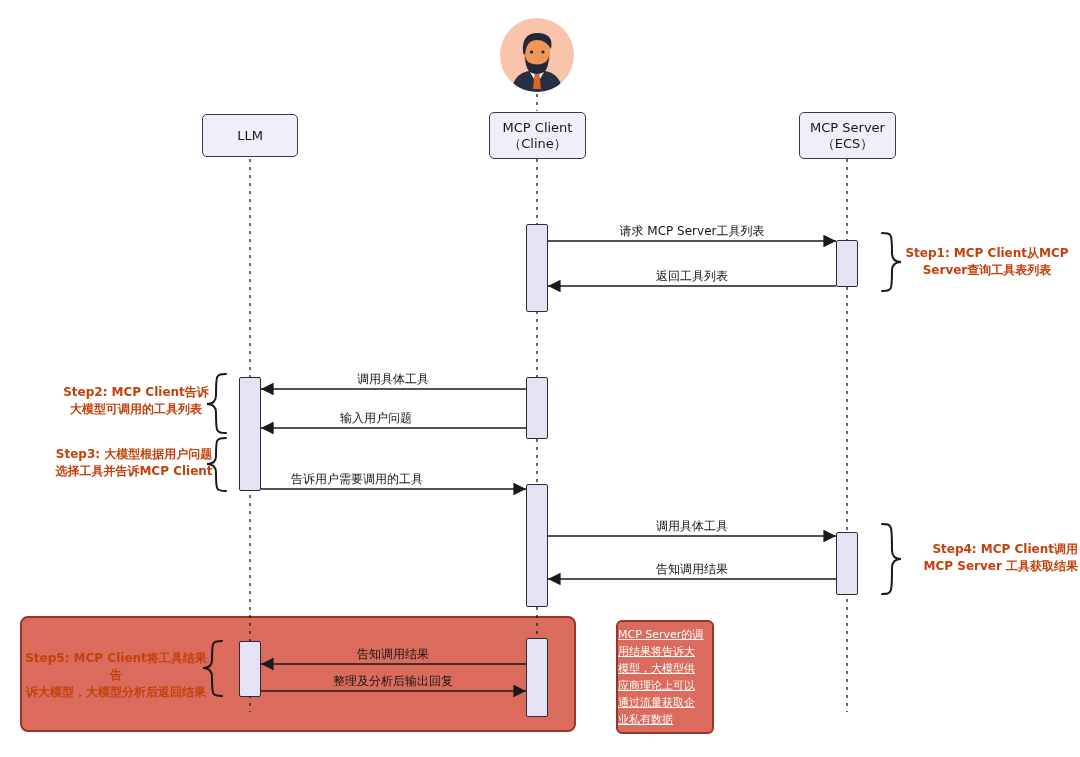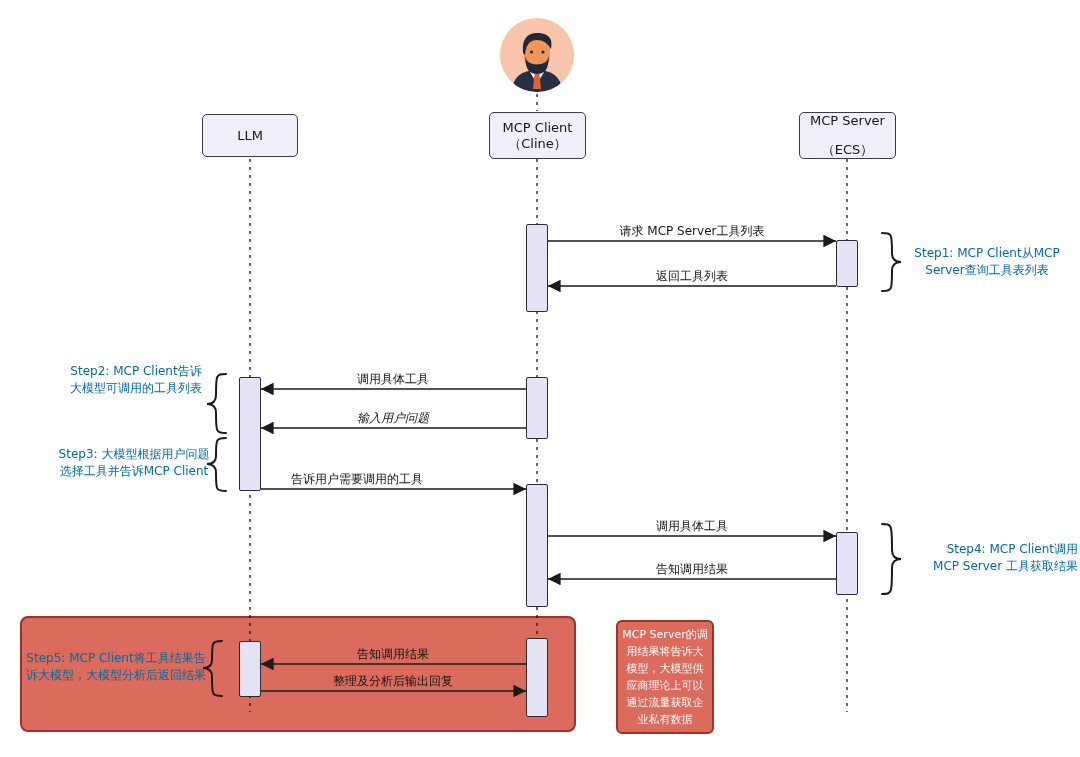--- a/index.html
+++ b/index.html
@@ -4,26 +4,26 @@
 <style>
   body{margin:0;background:#ffffff;font-family:"DejaVu Sans",sans-serif;}
   .canvas{position:relative;width:1080px;height:757px;background:#ffffff;overflow:hidden;}
   .layer{position:absolute;left:0;top:0;}
   .pbox{position:absolute;background:#EFEFFA;border:1px solid #3a3a42;border-radius:5px;
         display:flex;flex-direction:column;align-items:center;justify-content:center;
         font-size:13px;font-weight:500;color:#141419;line-height:16px;box-sizing:border-box;}
   .bar{position:absolute;width:22px;background:#E3E3F5;border:1.5px solid #2b2b33;
        border-radius:2px;box-sizing:border-box;}
   .mlabel{position:absolute;font-size:12px;color:#141414;text-align:center;}
-  .step{position:absolute;font-size:12px;font-weight:400;color:#0369a1;line-height:17px;text-align:center;}
+  .step{position:absolute;font-size:12px;font-weight:700;color:#c2410c;line-height:17px;text-align:center;}
   .red-zone{position:absolute;left:20px;top:616px;width:556px;height:116px;background:#DB6B5C;
             border:2px solid #97352C;border-radius:8px;box-sizing:border-box;}
   .note{position:absolute;left:616px;top:620px;width:98px;height:114px;background:#DB6B5C;
         border:2px solid #97352C;border-radius:6px;box-sizing:border-box;color:#ffffff;
-        font-size:11px;line-height:17px;text-align:center;padding-top:4px;}
+        font-size:11px;line-height:17px;padding-top:4px;text-decoration:underline;}
   .avatar{position:absolute;left:499px;top:17px;width:76px;height:76px;}
   .life{stroke:#1a1a1a;stroke-width:1.3;stroke-dasharray:3 5;}
   .msg{stroke:#1a1a1a;stroke-width:1.4;}
   .brace{stroke:#1a1a1a;stroke-width:2;fill:none;stroke-linecap:round;}
 </style>
 </head>
 <body>
 
 <div class="canvas">
 
@@ -81,49 +81,49 @@
     </svg>
   </div>
 
   <div class="pbox" style="left:202px;top:114px;width:96px;height:43px;">
     <span>LLM</span>
   </div>
   <div class="pbox" style="left:489px;top:112px;width:97px;height:47px;">
     <span>MCP Client</span>
     <span>（Cline）</span>
   </div>
-  <div class="pbox" style="left:799px;top:112px;width:97px;height:47px;justify-content:space-between;">
+  <div class="pbox" style="left:799px;top:112px;width:97px;height:47px;">
     <span>MCP Server</span>
     <span>（ECS）</span>
   </div>
 
   <div class="bar" style="left:526px;top:224px;height:88px;"></div>
   <div class="bar" style="left:836px;top:240px;height:47px;"></div>
   <div class="bar" style="left:239px;top:377px;height:114px;"></div>
   <div class="bar" style="left:526px;top:377px;height:62px;"></div>
   <div class="bar" style="left:526px;top:484px;height:123px;"></div>
   <div class="bar" style="left:836px;top:532px;height:63px;"></div>
   <div class="bar" style="left:239px;top:641px;height:56px;"></div>
   <div class="bar" style="left:526px;top:638px;height:79px;"></div>
 
   <div class="mlabel" style="left:592px;top:223px;width:200px;">请求 MCP Server工具列表</div>
   <div class="mlabel" style="left:592px;top:268px;width:200px;">返回工具列表</div>
   <div class="mlabel" style="left:293px;top:371px;width:200px;">调用具体工具</div>
-  <div class="mlabel" style="left:293px;top:410px;width:200px;font-style:italic;">输入用户问题</div>
+  <div class="mlabel" style="left:276px;top:410px;width:200px;">输入用户问题</div>
   <div class="mlabel" style="left:262px;top:471px;width:190px;text-align:center;">告诉用户需要调用的工具</div>
   <div class="mlabel" style="left:592px;top:518px;width:200px;">调用具体工具</div>
   <div class="mlabel" style="left:592px;top:561px;width:200px;">告知调用结果</div>
   <div class="mlabel" style="left:293px;top:646px;width:200px;">告知调用结果</div>
   <div class="mlabel" style="left:293px;top:673px;width:200px;">整理及分析后输出回复</div>
 
   <div class="step" style="left:896px;top:245px;width:182px;">
     <div>Step1: MCP Client从MCP</div>
     <div>Server查询工具表列表</div>
   </div>
-  <div class="step" style="left:50px;top:363px;width:172px;">
+  <div class="step" style="left:50px;top:384px;width:172px;">
     <div>Step2: MCP Client告诉</div>
     <div>大模型可调用的工具列表</div>
   </div>
   <div class="step" style="left:44px;top:446px;width:180px;">
     <div>Step3: 大模型根据用户问题</div>
     <div>选择工具并告诉MCP Client</div>
   </div>
   <div class="step" style="left:896px;top:541px;width:182px;text-align:right;">
     <div>Step4: MCP Client调用</div>
     <div>MCP Server 工具获取结果</div>

